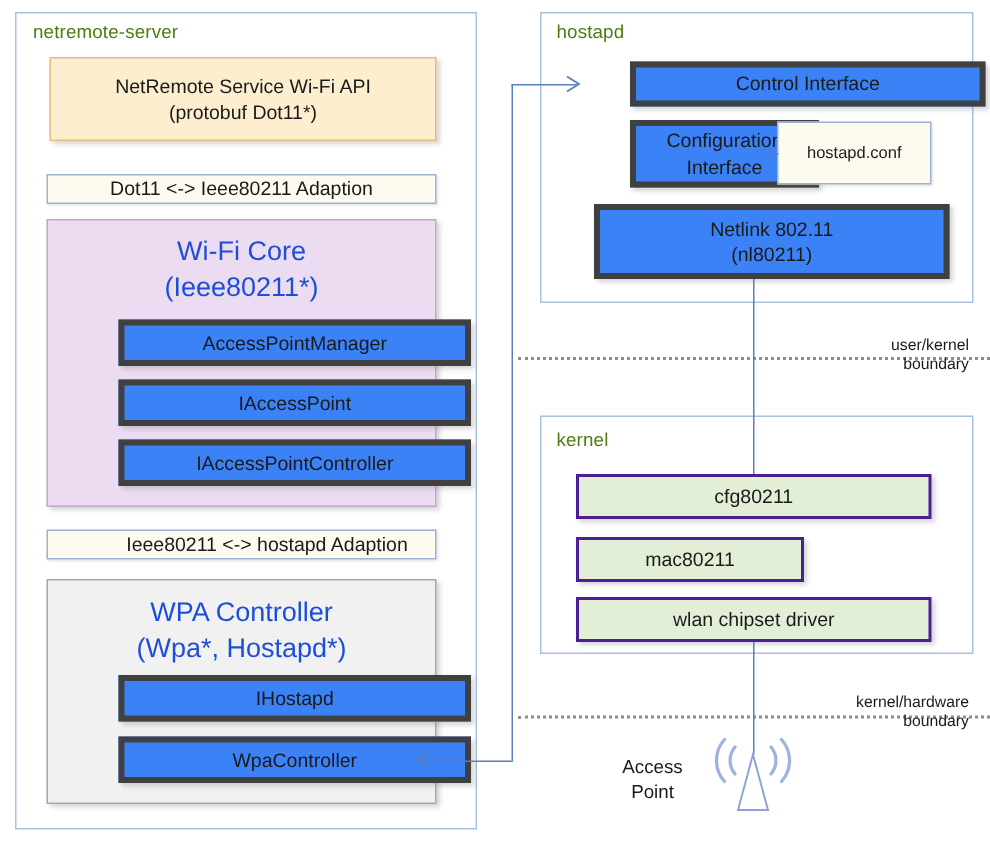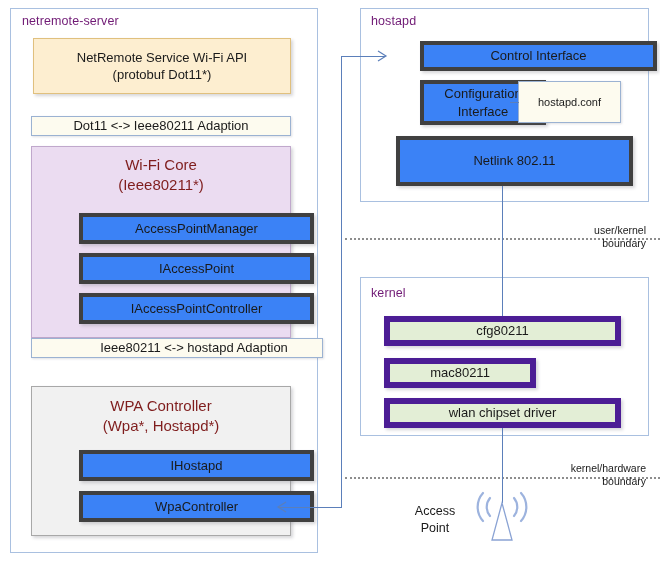--- a/index.html
+++ b/index.html
@@ -17,21 +17,21 @@
   
   .container{
     position:absolute;
     background:#ffffff;
     border:1px solid #a9c0e0;
     box-sizing:border-box;
   }
   .container-title{
     position:absolute;
     font-size:12.5px;
-    color:#701a75;
+    color:#4d7c0f;
     white-space:nowrap;
     letter-spacing:.1px;
   }
 
   
   .node{
     position:absolute;
     box-sizing:border-box;
     display:flex;
     align-items:center;
@@ -43,36 +43,36 @@
     box-shadow:2px 2px 3px rgba(120,120,130,.30);
     padding:2px 4px;
   }
   .node .lines{width:100%;}
   .node .l2{display:block;}
 
   
   .n-blue{background:#3b82f6;border:4px solid #404040;margin-left:36px;}
   .n-cream{background:#fdeed0;border:1px solid #e0c07e;}
   .n-palecream{background:#fdfbef;border:1px solid #9bb2d2;box-shadow:1px 1px 2px rgba(120,120,130,.22);}
-  .n-green{background:#e3eed6;border:6px solid #4c1d95;}
+  .n-green{background:#e3eed6;border:2px solid #4c1d95;}
   .n-purple{background:#ebdcf1;border:1px solid #c0a8cc;}
   .n-gray{background:#f1f1f1;border:1px solid #a8a8a8;}
 
   
   .group{
     position:absolute;
     box-sizing:border-box;
     box-shadow:2px 2px 3px rgba(120,120,130,.30);
   }
   .group-label{
     position:absolute;left:0;right:0;
     text-align:center;
-    font-size:15px;
+    font-size:18px;
     line-height:1.34;
-    color:#7f1d1d;
+    color:#1d4ed8;
   }
 
   
   .conn{position:absolute;background:#5b7fba;}
   .conn-v{width:1px;}
   .conn-h{height:1px;}
 
   
   .dotted{
     position:absolute;
@@ -126,21 +126,21 @@
   <div class="node n-blue" style="left:43px;top:213px;width:235px;height:31px;">
     <span>AccessPointManager</span>
   </div>
   <div class="node n-blue" style="left:43px;top:253px;width:235px;height:31px;">
     <span>IAccessPoint</span>
   </div>
   <div class="node n-blue" style="left:43px;top:293px;width:235px;height:31px;">
     <span>IAccessPointController</span>
   </div>
 
-  <div class="node n-palecream" style="left:31px;top:338px;width:292px;height:20px;padding-left:38px;">
+  <div class="node n-palecream" style="left:31px;top:353px;width:260px;height:20px;padding-left:38px;">
     <span>Ieee80211 &lt;-&gt; hostapd Adaption</span>
   </div>
 
   <div class="group n-gray" style="left:31px;top:386px;width:260px;height:150px;"></div>
   <div class="group-label" style="left:31px;top:396px;width:260px;">
     <span>WPA Controller</span><br>
     <span>(Wpa*, Hostapd*)</span>
   </div>
 
   <div class="node n-blue" style="left:43px;top:450px;width:235px;height:31px;">
@@ -164,20 +164,21 @@
     </span>
   </div>
 
   <div class="node n-palecream" style="left:518px;top:81px;width:103px;height:42px;font-size:11px;">
     <span>hostapd.conf</span>
   </div>
 
   <div class="node n-blue" style="left:360px;top:136px;width:237px;height:50px;">
     <span class="lines">
       <span>Netlink 802.11</span>
+      <span class="l2">(nl80211)</span>
     </span>
   </div>
 
   <div class="container" style="left:360px;top:277px;width:289px;height:159px;"></div>
   <div class="container-title" style="left:371px;top:286px;">kernel</div>
 
   <div class="node n-green" style="left:384px;top:316px;width:237px;height:30px;">
     <span>cfg80211</span>
   </div>
   <div class="node n-green" style="left:384px;top:358px;width:152px;height:30px;">

